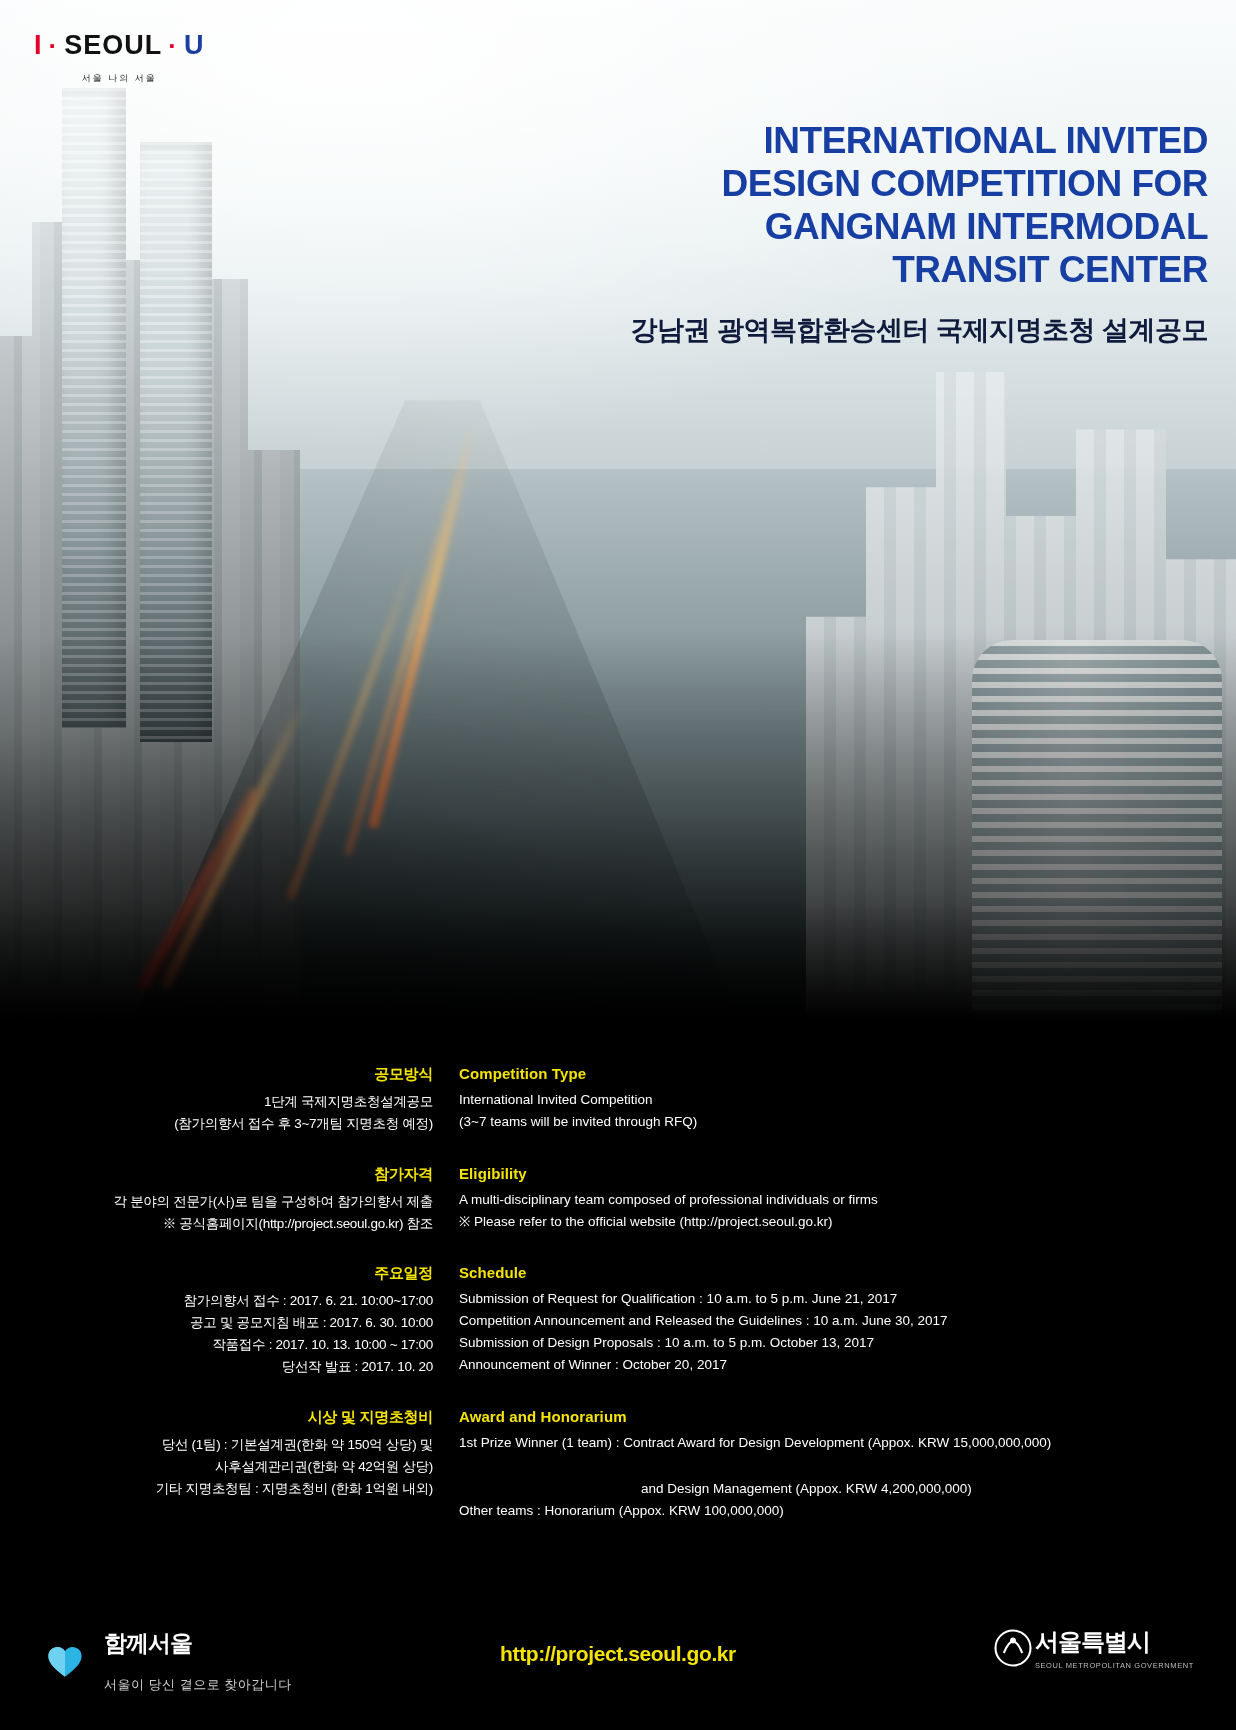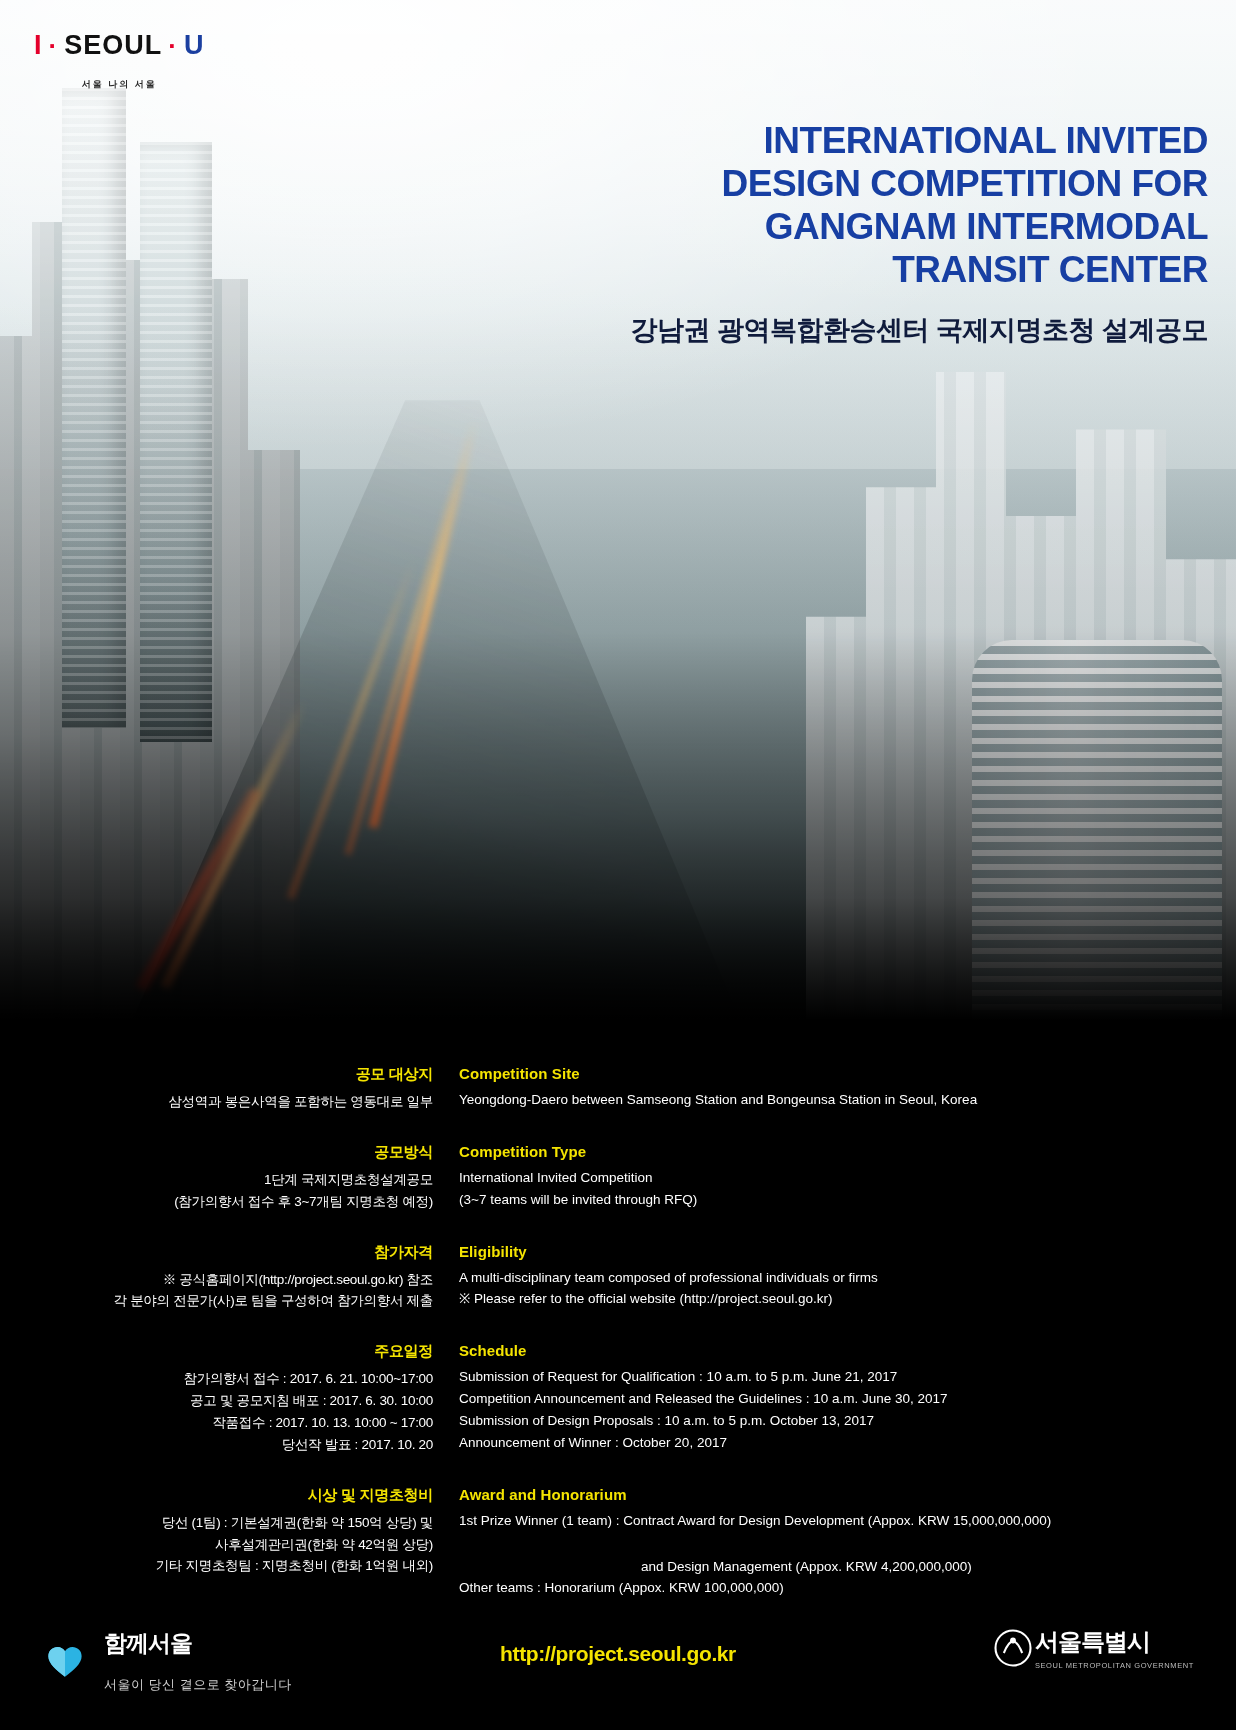--- a/index.html
+++ b/index.html
@@ -106,21 +106,21 @@
     text-align: center;
   }
   #brand .mark {
     font-size: 27px; letter-spacing: 1px; font-weight: 700; color: #111;
     display: flex; align-items: center; gap: 6px;
   }
   #brand .mark .dot { color: #e4002b; font-size: 26px; line-height: 1; }
   #brand .mark .i { color: #e4002b; }
   #brand .mark .u { color: #1b3fa0; }
   #brand .sub {
-    font-size: 9px; color: #2a2a2a; letter-spacing: 2px; margin-top: 17px; font-weight: bold;
+    font-size: 9px; color: #2a2a2a; letter-spacing: 2px; margin-top: 11px;
   }
 
   
   #titleblock {
     position: absolute; right: 28px; top: 120px; z-index: 6;
     text-align: right;
     color: #173fa3;
   }
   #titleblock .en {
     font-size: 37px;
@@ -248,45 +248,35 @@
       <div>GANGNAM INTERMODAL</div>
       <div>TRANSIT CENTER</div>
     </div>
     <div class="ko">강남권 광역복합환승센터 국제지명초청 설계공모</div>
   </div>
 
   <div id="info">
     <div class="rows" id="rows">
         <div class="row">
           <div class="col-ko">
-            <div class="hd-ko">공모 대상지</div>
-            <div class="ln-ko">삼성역과 봉은사역을 포함하는 영동대로 일부</div>
-          </div>
-          <div class="col-en">
-            <div class="hd-en">Competition Site</div>
-            <div class="ln-en">Yeongdong-Daero between Samseong Station and Bongeunsa Station in Seoul, Korea</div>
-          </div>
-        </div>
-        <div class="row">
-          <div class="col-ko">
             <div class="hd-ko">공모방식</div>
             <div class="ln-ko">1단계 국제지명초청설계공모</div>
             <div class="ln-ko">(참가의향서 접수 후 3~7개팀 지명초청 예정)</div>
           </div>
           <div class="col-en">
             <div class="hd-en">Competition Type</div>
             <div class="ln-en">International Invited Competition</div>
             <div class="ln-en">(3~7 teams will be invited through RFQ)</div>
           </div>
         </div>
         <div class="row">
           <div class="col-ko">
             <div class="hd-ko">참가자격</div>
+            <div class="ln-ko">각 분야의 전문가(사)로 팀을 구성하여 참가의향서 제출</div>
             <div class="ln-ko">※ 공식홈페이지(http://project.seoul.go.kr) 참조</div>
-            <div class="ln-ko">각 분야의 전문가(사)로 팀을 구성하여 참가의향서 제출</div>
           </div>
           <div class="col-en">
             <div class="hd-en">Eligibility</div>
             <div class="ln-en">A multi-disciplinary team composed of professional individuals or firms</div>
             <div class="ln-en">※ Please refer to the official website (http://project.seoul.go.kr)</div>
           </div>
         </div>
         <div class="row">
           <div class="col-ko">
             <div class="hd-ko">주요일정</div>

